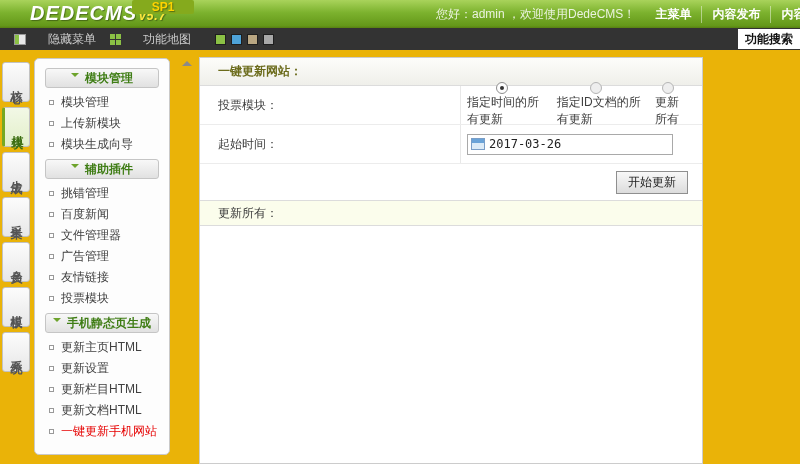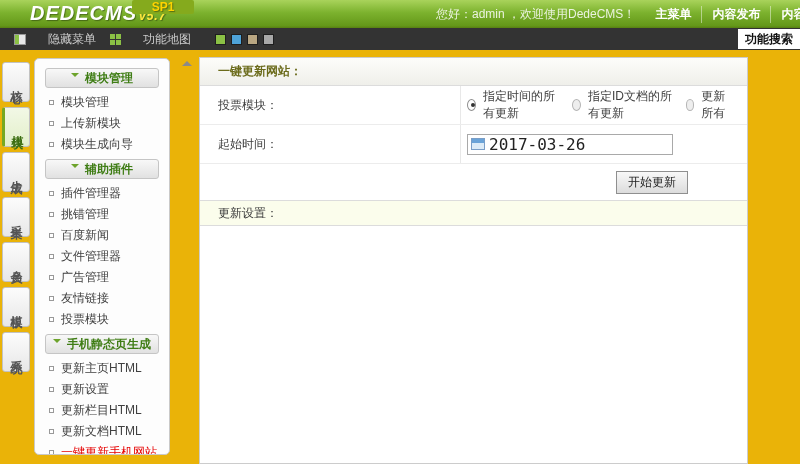--- a/index.html
+++ b/index.html
@@ -53,38 +53,38 @@
   .sect-hd .arr { display:inline-block; width:0; height:0; border:4px solid transparent;
     border-top-color:#6da32c; vertical-align:1px; margin-right:6px; }
   .mitem { height:21px; line-height:21px; padding-left:14px; color:#404040; cursor:pointer; white-space:nowrap; }
   .mitem .bullet { display:inline-block; width:5px; height:5px; border:1px solid #999; background:#fff;
     margin-right:7px; vertical-align:1px; }
   .mitem.current { color:#e60000; }
   .gutter-arrow { position:absolute; left:182px; top:61px; width:0; height:0; cursor:pointer;
     border-left:5px solid transparent; border-right:5px solid transparent; border-bottom:5px solid #8a8a8a; }
 
   
-  .main { position:absolute; left:199px; top:57px; width:549px; height:407px;
+  .main { position:absolute; left:199px; top:57px; width:504px; height:407px;
     background:#fff; border:1px solid #ccc; }
   .ttl-row { height:28px; line-height:27px; padding-left:18px; font-weight:bold; color:#6b6b1b;
     background:linear-gradient(#fdfdfa,#efefea); border-bottom:1px solid #dcdcdc; }
   .frow { display:flex; border-bottom:1px solid #ececec; height:39px; }
   .fl { width:261px; line-height:38px; padding-left:18px; border-right:1px solid #e8e8e8; }
   .fv { flex:1; display:flex; align-items:center; padding-left:6px; }
-  .radio { display:flex; align-items:center; margin-right:13px; cursor:pointer; }
+  .radio { display:flex; align-items:center; margin-right:13px; cursor:pointer;flex-direction:column; }
   .rb { width:12px; height:12px; border-radius:50%; border:1px solid #8f8f8f; background:#fdfdfd;
     margin-right:7px; position:relative; }
   .rb.on::after { content:""; position:absolute; left:3px; top:3px; width:4px; height:4px;
     border-radius:50%; background:#333; }
   .rb.off { background:#eee; border-color:#b5b5b5; }
   .datebox { width:206px; height:21px; border:1px solid #a9a9a9; display:flex; align-items:center;
     background:#fff; padding-left:3px; }
   .cal-ico { width:14px; height:12px; border:1px solid #7a9ec7; background:linear-gradient(#6aa3d8 40%, #dcebf7 40%);
     margin-right:4px; cursor:pointer; }
-  .datebox input { border:none; outline:none; width:160px; font-size:16px; color:#222;
+  .datebox input { border:none; outline:none; width:160px; font-size:12px; color:#222;
     font-family:"DejaVu Sans Mono","Liberation Mono",monospace; }
   .btnrow { height:36px; display:flex; align-items:center; border-bottom:none; }
   .startbtn { margin-left:416px; padding:2px 11px; font-size:12px; color:#222; cursor:pointer;
     background:linear-gradient(#f8f8f8,#dcdcdc); border:1px solid #8f8f8f; }
   .statrow { height:26px; line-height:25px; padding-left:18px; background:#fbfdec;
     border-top:1px solid #dcdcdc; border-bottom:1px solid #dcdcdc; color:#3a3a3a; }
 </style>
 </head>
 <body>
 
@@ -153,21 +153,20 @@
       </div>
   </div>
 
   <div class="sidebox">
     <div class="sect-hd"><span class="arr"></span><span>模块管理</span></div>
     <div class="mitem"><span class="bullet"></span><span>模块管理</span></div>
     <div class="mitem"><span class="bullet"></span><span>上传新模块</span></div>
     <div class="mitem"><span class="bullet"></span><span>模块生成向导</span></div>
 
     <div class="sect-hd"><span class="arr"></span><span>辅助插件</span></div>
-    <div class="mitem"><span class="bullet"></span><span>插件管理器</span></div>
     <div class="mitem"><span class="bullet"></span><span>挑错管理</span></div>
     <div class="mitem"><span class="bullet"></span><span>百度新闻</span></div>
     <div class="mitem"><span class="bullet"></span><span>文件管理器</span></div>
     <div class="mitem"><span class="bullet"></span><span>广告管理</span></div>
     <div class="mitem"><span class="bullet"></span><span>友情链接</span></div>
     <div class="mitem"><span class="bullet"></span><span>投票模块</span></div>
 
     <div class="sect-hd"><span class="arr"></span><span>手机静态页生成</span></div>
     <div class="mitem"><span class="bullet"></span><span>更新主页HTML</span></div>
     <div class="mitem"><span class="bullet"></span><span>更新设置</span></div>
@@ -206,17 +205,17 @@
           <span class="cal-ico"></span>
           <input type="text" value="2017-03-26" style="">
         </div>
       </div>
     </div>
 
     <div class="frow btnrow">
       <button class="startbtn">开始更新</button>
     </div>
 
-    <div class="statrow">更新设置：</div>
+    <div class="statrow">更新所有：</div>
     <div></div>
   </div>
 
 </div>
 
 </body></html>

